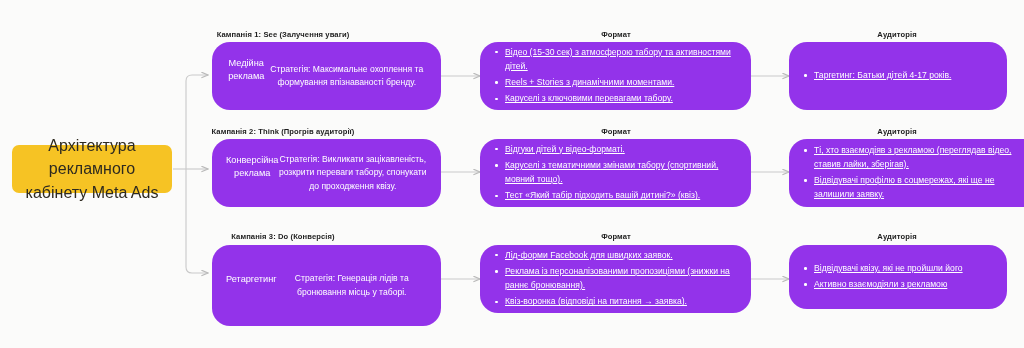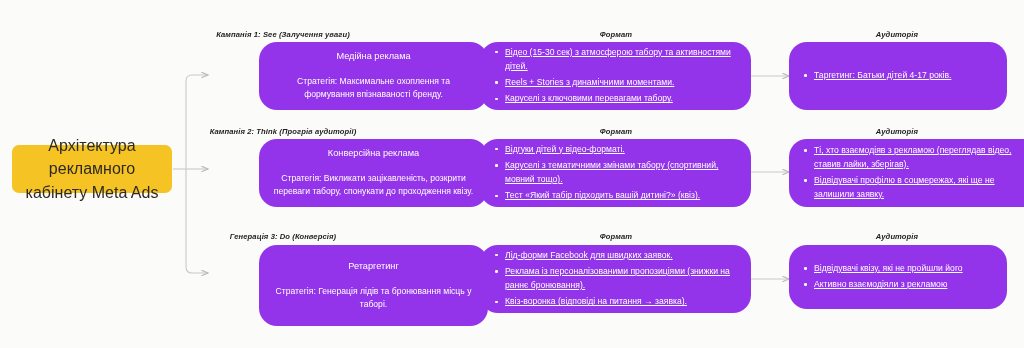--- a/index.html
+++ b/index.html
@@ -54,39 +54,37 @@
 
   
   .col-caption {
     position: absolute;
     font-size: 7.6px;
     font-weight: 700;
     color: #1d1d1d;
     letter-spacing: 0.1px;
     white-space: nowrap;
     transform: translateX(-50%);
-    font-style: italic;
   }
 
   
   .card {
     position: absolute;
     background: #9333ea;
     border-radius: 18px;
     box-sizing: border-box;
     color: #ffffff;
   }
   .card.strategy {
     display: flex;
-    flex-direction: column;
+    flex-direction: row;
     align-items: center;
     justify-content: center;
     text-align: center;
     padding: 8px 14px;
-    margin-left: 47px;
   }
   .card-title {
     font-size: 9.2px;
     line-height: 1.4;
     margin-bottom: 12px;
   }
   .card-strategy-text {
     font-size: 8.6px;
     line-height: 1.55;
   }
@@ -195,21 +193,21 @@
   </div>
 
   <div class="col-caption" style="left:897px; top:127px;">Аудиторія</div>
   <div class="card list" style="left:789px; top:139px; width:252px; height:68px;">
     <ul class="bullet-list">
       <li><span class="dot"></span><span>Ті, хто взаємодіяв з рекламою (переглядав відео, ставив лайки, зберігав).</span></li>
       <li><span class="dot"></span><span>Відвідувачі профілю в соцмережах, які ще не залишили заявку.</span></li>
     </ul>
   </div>
 
-  <div class="col-caption" style="left:283px; top:232px;">Генерація 3: Do (Конверсія)</div>
+  <div class="col-caption" style="left:283px; top:232px;">Кампанія 3: Do (Конверсія)</div>
   <div class="card strategy" style="left:212px; top:245px; width:229px; height:81px;">
     <div class="card-title">Ретаргетинг</div>
     <div class="card-strategy-text">Стратегія: Генерація лідів та бронювання місць у таборі.</div>
   </div>
 
   <div class="col-caption" style="left:616px; top:232px;">Формат</div>
   <div class="card list" style="left:480px; top:245px; width:271px; height:68px;">
     <ul class="bullet-list">
       <li><span class="dot"></span><span>Лід-форми Facebook для швидких заявок.</span></li>
       <li><span class="dot"></span><span>Реклама із персоналізованими пропозиціями (знижки на раннє бронювання).</span></li>

